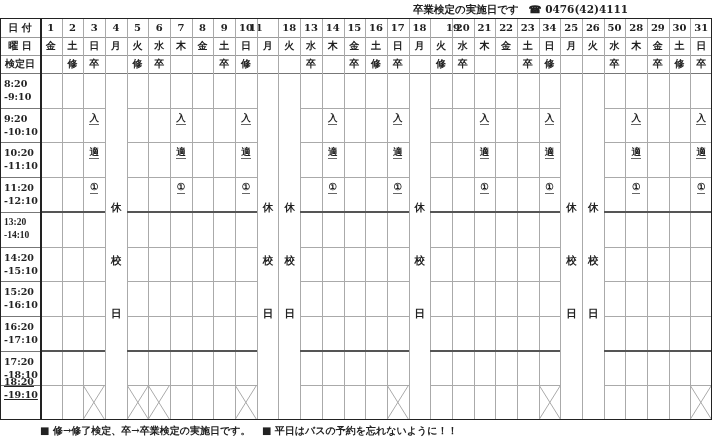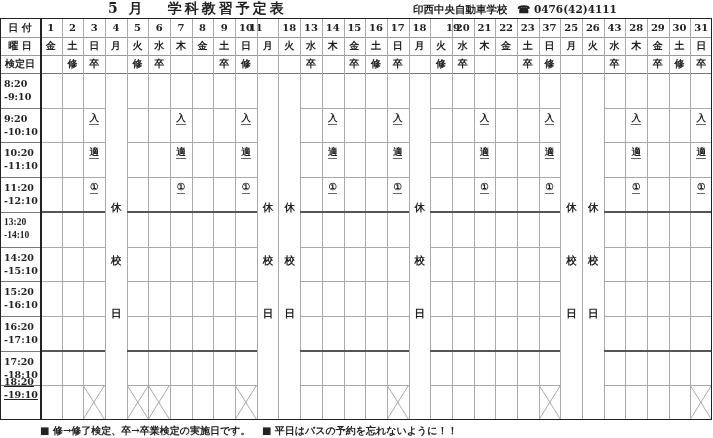--- a/index.html
+++ b/index.html
@@ -21,25 +21,22 @@
   .hol { position:absolute; font-size:10.5px; font-weight:bold; }
   .mark { position:absolute; font-size:9.5px; font-weight:bold; text-align:center; }
   .mark u { text-decoration:none; border-bottom:1px solid #666; padding-bottom:1px; }
   .footer { position:absolute; left:40px; top:424px; font-size:10px; font-weight:bold; white-space:nowrap; }
   svg.x { position:absolute; }
 </style>
 </head>
 <body>
 
 <div class="title">
-  <div class="title-main">
-    <span class="month">5 月</span><span>学科教習予定表</span>
-  </div>
   <div class="title-school">
-    <span>印西中央自動車学校</span>
+    <span>卒業検定の実施日です</span>
     <span style="margin-left:6px;">☎</span>
     <span>0476(42)4111</span>
   </div>
 </div>
 
 <div class="grid" id="grid">
   <div class="cell" style="left:0;top:0;width:40px;height:19px;">日 付</div>
   <div class="cell" style="left:0;top:19px;width:40px;height:18px;">曜 日</div>
   <div class="cell" style="left:0;top:37px;width:40px;height:18px;">検定日</div>
   <div id="dyn">
@@ -130,33 +127,33 @@
       <div class="cell" style="left:473.6px;top:37px;width:21.68px;height:18px;"></div>
       <div class="vline" style="left:473.6px;top:0;height:402px;"></div>
       <div class="cell" style="left:495.28px;top:0;width:21.68px;height:19px;">22</div>
       <div class="cell" style="left:495.28px;top:19px;width:21.68px;height:18px;">金</div>
       <div class="cell" style="left:495.28px;top:37px;width:21.68px;height:18px;"></div>
       <div class="vline" style="left:495.28px;top:0;height:402px;"></div>
       <div class="cell" style="left:516.96px;top:0;width:21.68px;height:19px;">23</div>
       <div class="cell" style="left:516.96px;top:19px;width:21.68px;height:18px;">土</div>
       <div class="cell" style="left:516.96px;top:37px;width:21.68px;height:18px;">卒</div>
       <div class="vline" style="left:516.96px;top:0;height:402px;"></div>
-      <div class="cell" style="left:538.64px;top:0;width:21.68px;height:19px;">37</div>
+      <div class="cell" style="left:538.64px;top:0;width:21.68px;height:19px;">34</div>
       <div class="cell" style="left:538.64px;top:19px;width:21.68px;height:18px;">日</div>
       <div class="cell" style="left:538.64px;top:37px;width:21.68px;height:18px;">修</div>
       <div class="vline" style="left:538.64px;top:0;height:402px;"></div>
       <div class="cell" style="left:560.3199999999999px;top:0;width:21.68px;height:19px;">25</div>
       <div class="cell" style="left:560.3199999999999px;top:19px;width:21.68px;height:18px;">月</div>
       <div class="cell" style="left:560.3199999999999px;top:37px;width:21.68px;height:18px;"></div>
       <div class="vline" style="left:560.3199999999999px;top:0;height:402px;"></div>
       <div class="cell" style="left:582px;top:0;width:21.68px;height:19px;">26</div>
       <div class="cell" style="left:582px;top:19px;width:21.68px;height:18px;">火</div>
       <div class="cell" style="left:582px;top:37px;width:21.68px;height:18px;"></div>
       <div class="vline" style="left:582px;top:0;height:402px;"></div>
-      <div class="cell" style="left:603.68px;top:0;width:21.68px;height:19px;">43</div>
+      <div class="cell" style="left:603.68px;top:0;width:21.68px;height:19px;">50</div>
       <div class="cell" style="left:603.68px;top:19px;width:21.68px;height:18px;">水</div>
       <div class="cell" style="left:603.68px;top:37px;width:21.68px;height:18px;">卒</div>
       <div class="vline" style="left:603.68px;top:0;height:402px;"></div>
       <div class="cell" style="left:625.36px;top:0;width:21.68px;height:19px;">28</div>
       <div class="cell" style="left:625.36px;top:19px;width:21.68px;height:18px;">木</div>
       <div class="cell" style="left:625.36px;top:37px;width:21.68px;height:18px;"></div>
       <div class="vline" style="left:625.36px;top:0;height:402px;"></div>
       <div class="cell" style="left:647.04px;top:0;width:21.68px;height:19px;">29</div>
       <div class="cell" style="left:647.04px;top:19px;width:21.68px;height:18px;">金</div>
       <div class="cell" style="left:647.04px;top:37px;width:21.68px;height:18px;">卒</div>

